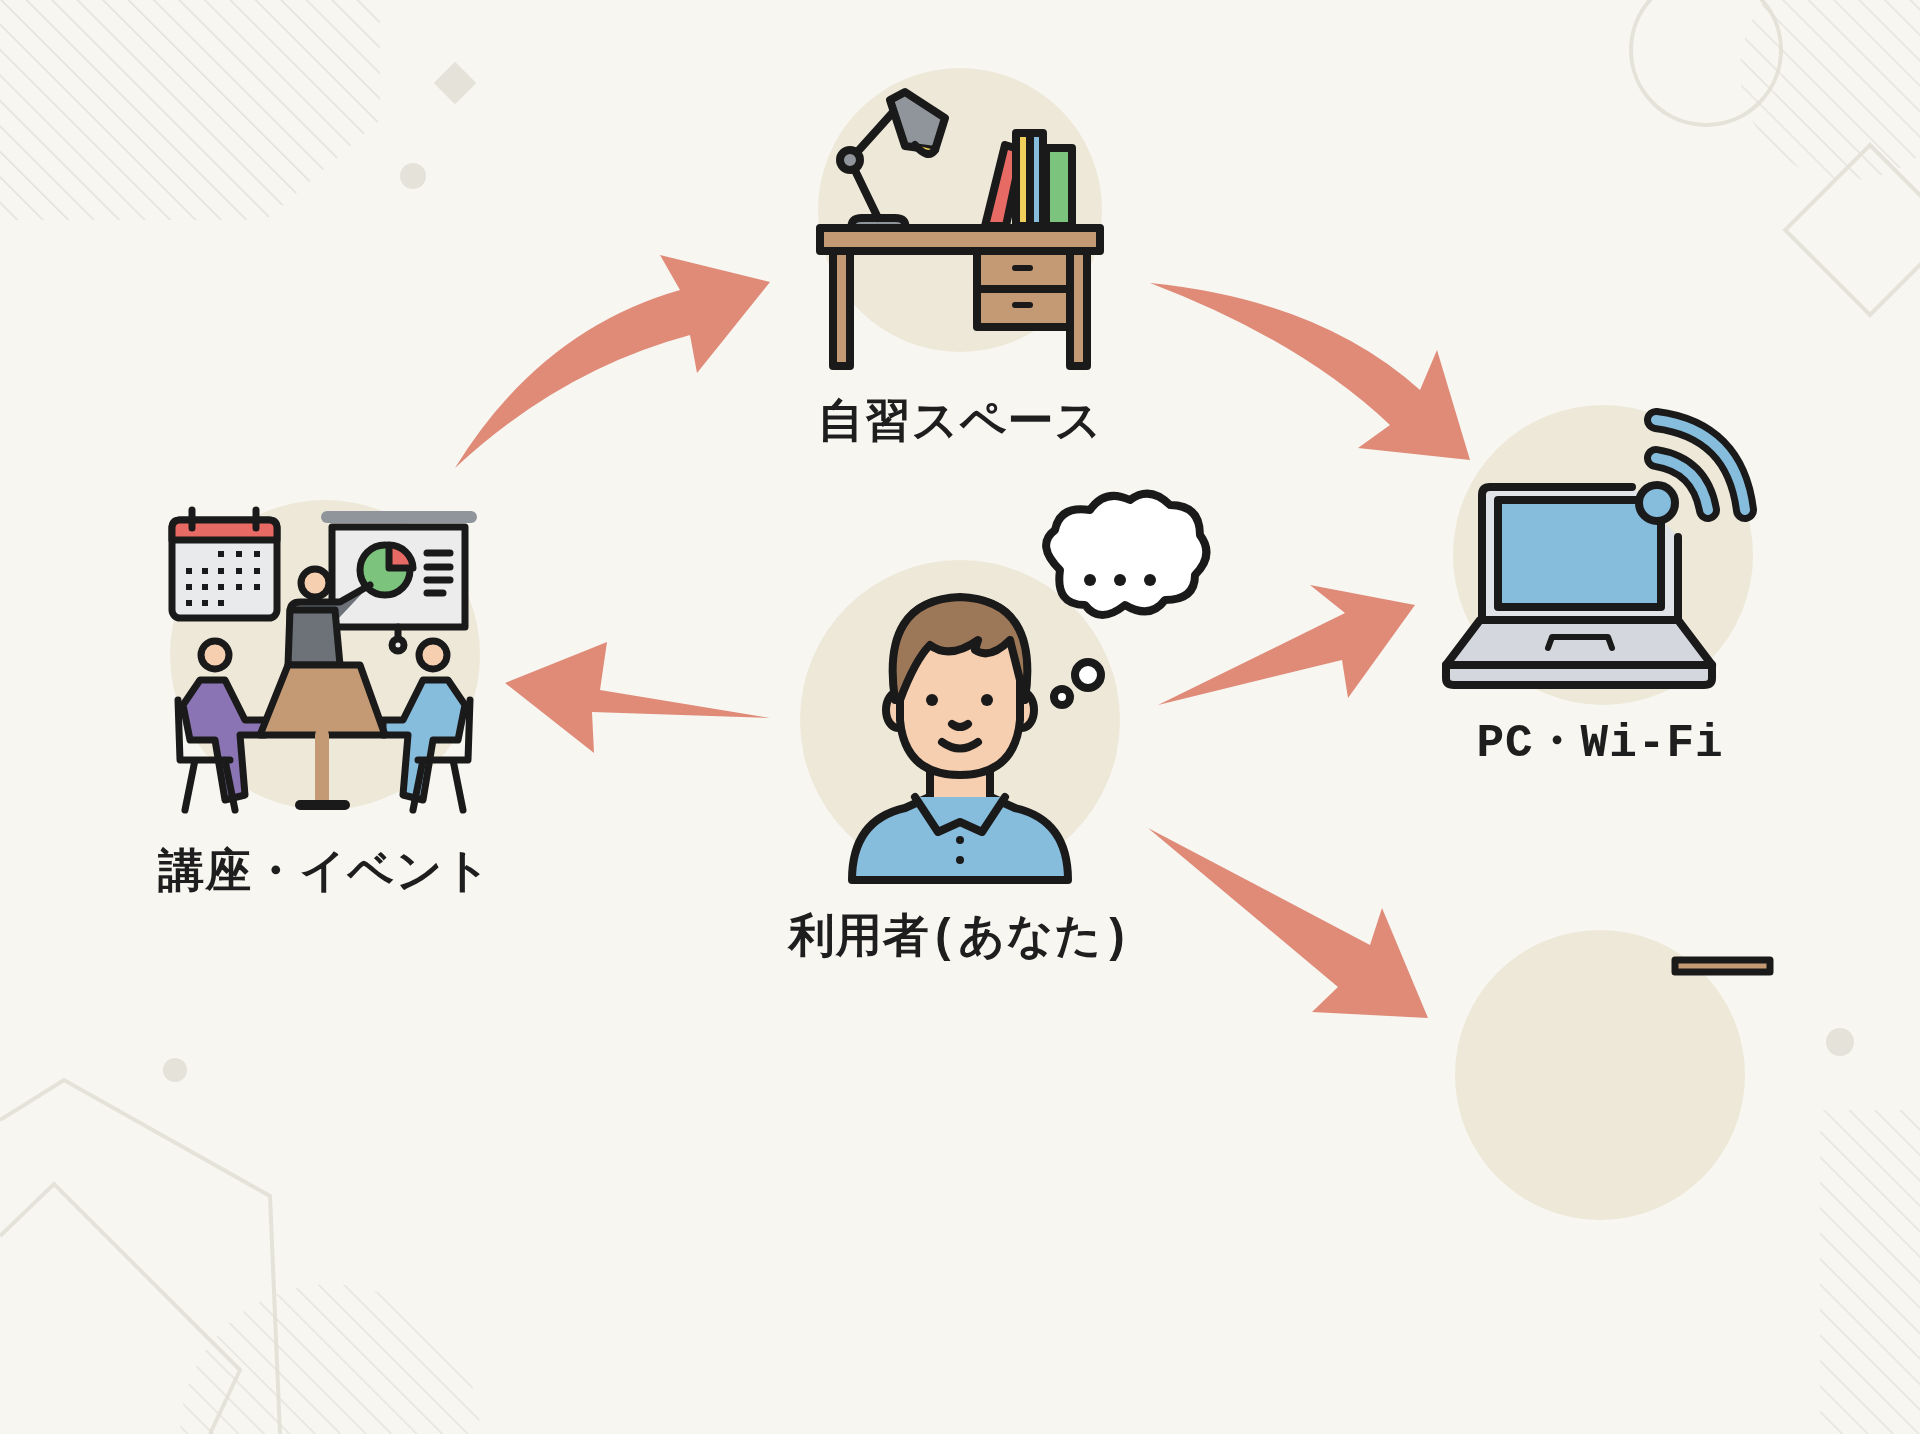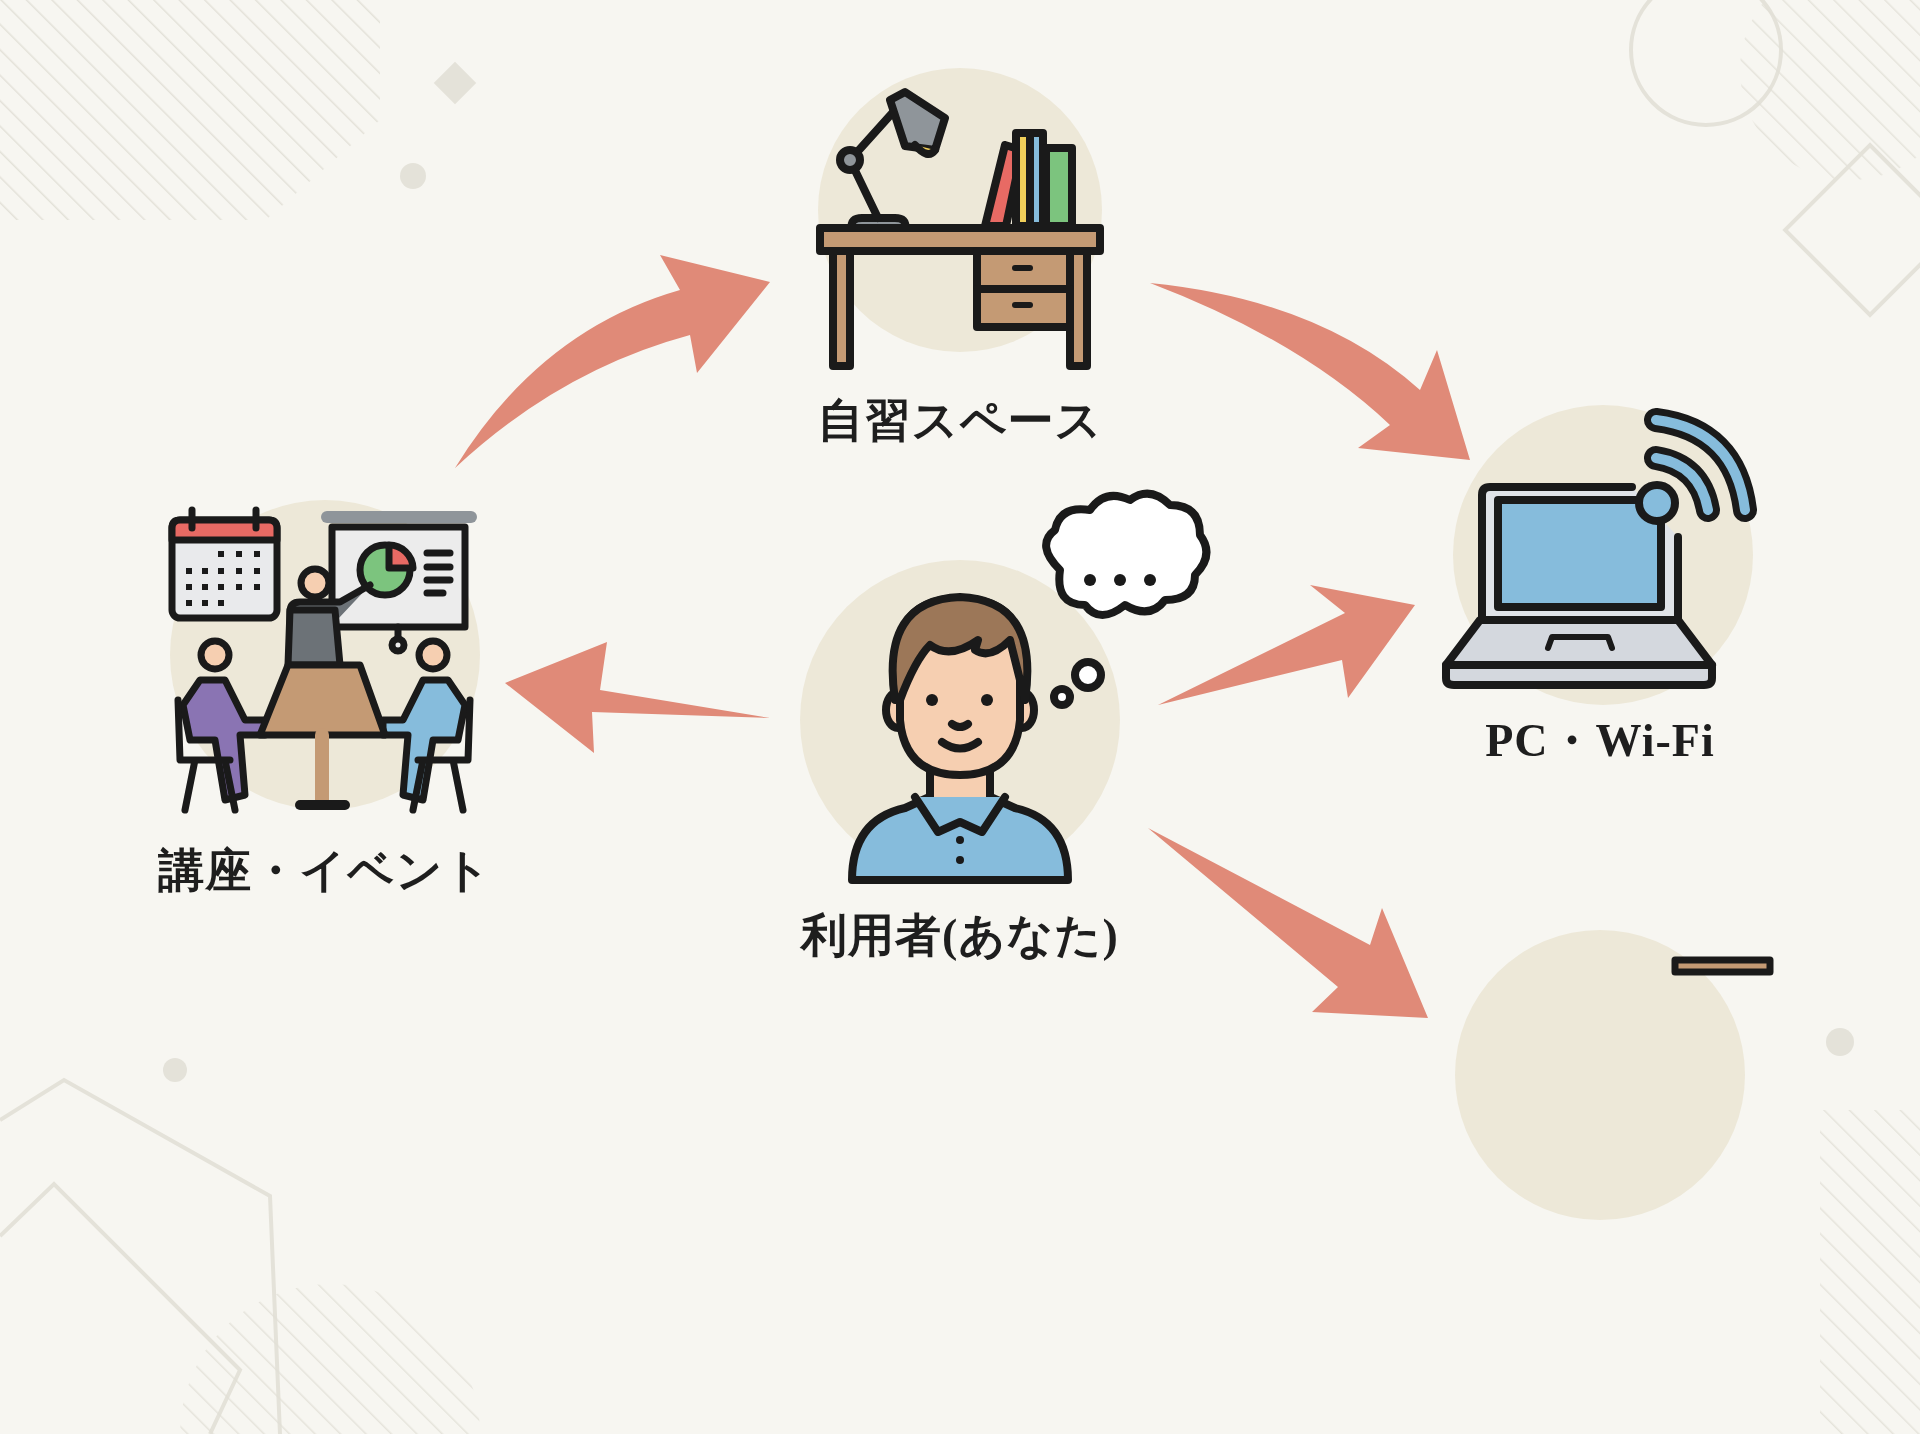--- a/index.html
+++ b/index.html
@@ -1,20 +1,20 @@
 <!DOCTYPE html>
 <html><head>
 <meta charset="utf-8">
 <style>
   html, body { margin:0; padding:0; }
   body { width:1920px; height:1434px; background:#f7f6f1; overflow:hidden; position:relative;
          font-family:"DejaVu Sans", "Liberation Sans", sans-serif; }
   #stage { position:absolute; left:0; top:0; width:1920px; height:1434px; }
   .label { position:absolute; font-weight:bold; color:#1e1e1e; white-space:nowrap; text-align:center;
-           font-family:Liberation Serif, serif; letter-spacing:1px; }
+           font-family:Liberation Mono, monospace; letter-spacing:1px; }
   .node-label { font-size:46px; }
 </style>
 </head>
 <body>
 
 <svg id="stage" viewBox="0 0 1920 1434" xmlns="http://www.w3.org/2000/svg">
   <defs>
     <pattern id="hatch" width="18" height="18" patternUnits="userSpaceOnUse" patternTransform="rotate(-45)">
       <line x1="0" y1="0" x2="0" y2="18" stroke="#e1dfd6" stroke-width="3"></line>
     </pattern>

